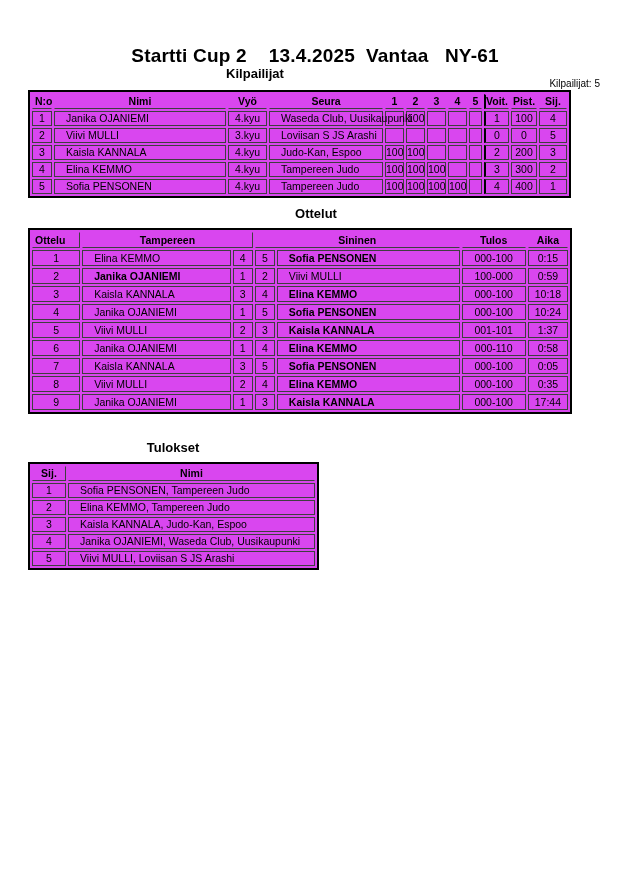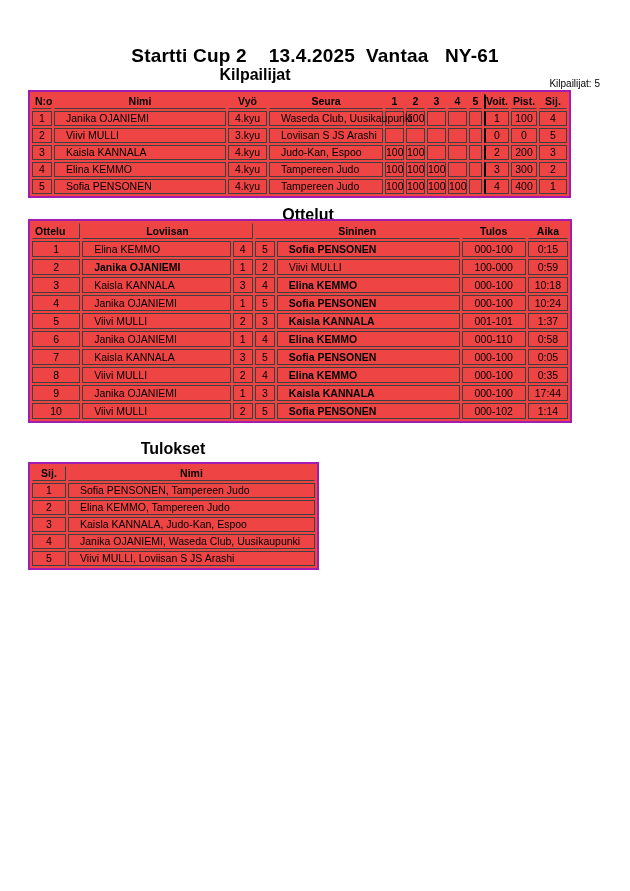--- a/index.html
+++ b/index.html
@@ -1,30 +1,30 @@
 <!DOCTYPE html>
 <html><head>
 <meta charset="utf-8">
 <style>
   html,body{margin:0;padding:0;background:#fff;}
   .page{position:relative;width:630px;height:701px;background:#fff;overflow:hidden;
         font-family:"Liberation Sans",sans-serif;color:#000;}
   .abs{position:absolute;}
   .doc-title{top:45px;left:0;width:630px;text-align:center;font-size:19px;font-weight:bold;
              white-space:pre;letter-spacing:.2px;}
-  .sec-title{font-size:16px;font-weight:bold;text-align:center;}
+  .sec-title{font-size:13px;font-weight:bold;text-align:center;}
   #sec-kilpailijat{top:66px;left:0;width:510px;}
   #kilp-count{top:78px;left:450px;width:150px;text-align:right;font-size:10px;}
-  #sec-ottelut{top:206px;left:8px;width:600px;}
+  #sec-ottelut{top:206px;left:16px;width:600px;}
   #sec-tulokset{top:440px;left:0;width:346px;}
 
   table{position:absolute;border-collapse:separate;border-spacing:2px;table-layout:fixed;
-        background:#ef4444;border:2px solid #a21caf;box-sizing:border-box;}
+        background:#d946ef;border:2px solid #000000;box-sizing:border-box;}
   #t-kilpailijat{left:28px;top:90px;width:543px;}
-  #t-ottelut{left:28px;top:219px;width:544px;}
+  #t-ottelut{left:28px;top:228px;width:544px;}
   #t-tulokset{left:28px;top:462px;width:291px;}
 
   td,th{box-sizing:border-box;padding:0;vertical-align:middle;white-space:nowrap;
         font-size:10.5px;text-align:center;}
   td{border:1px solid #3f3f3f;}
   th{font-weight:bold;border:1px solid transparent;border-bottom:1px solid #3f3f3f;}
   .t1 td,.t1 th{height:15px;line-height:13px;}
   .t2 td,.t2 th{height:16px;line-height:14px;}
   .t3 td,.t3 th{height:15px;line-height:13px;}
 
@@ -154,21 +154,21 @@
         <col style="width:148px">
         <col style="width:20px">
         <col style="width:20px">
       <col style="width:182px">
         <col style="width:64px">
         <col style="width:40px">
     </colgroup>
     <tbody>
         <tr>
       <th class="pl2 hdr-vline">Ottelu</th>
-      <th colspan="2" class="hdr-vline">Loviisan</th>
+      <th colspan="2" class="hdr-vline">Tampereen</th>
       <th colspan="2">Sininen</th>
       <th>Tulos</th>
       <th>Aika</th>
     </tr>
     <tr>
       <td>1</td>
       <td class="l">Elina KEMMO</td>
       <td>4</td>
       <td>5</td>
       <td class="l winner">Sofia PENSONEN</td>
@@ -239,29 +239,20 @@
       <td>0:35</td>
     </tr>
     <tr>
       <td>9</td>
       <td class="l">Janika OJANIEMI</td>
       <td>1</td>
       <td>3</td>
       <td class="l winner">Kaisla KANNALA</td>
       <td>000-100</td>
       <td>17:44</td>
-    </tr>
-    <tr>
-      <td>10</td>
-      <td class="l">Viivi MULLI</td>
-      <td>2</td>
-      <td>5</td>
-      <td class="l winner">Sofia PENSONEN</td>
-      <td>000-102</td>
-      <td>1:14</td>
     </tr>
   </tbody>
     </table>
 
   <div class="abs sec-title" id="sec-tulokset">Tulokset</div>
 
   <table id="t-tulokset" class="t3">
     <colgroup>
       <col style="width:34px">
         <col style="width:247px">

